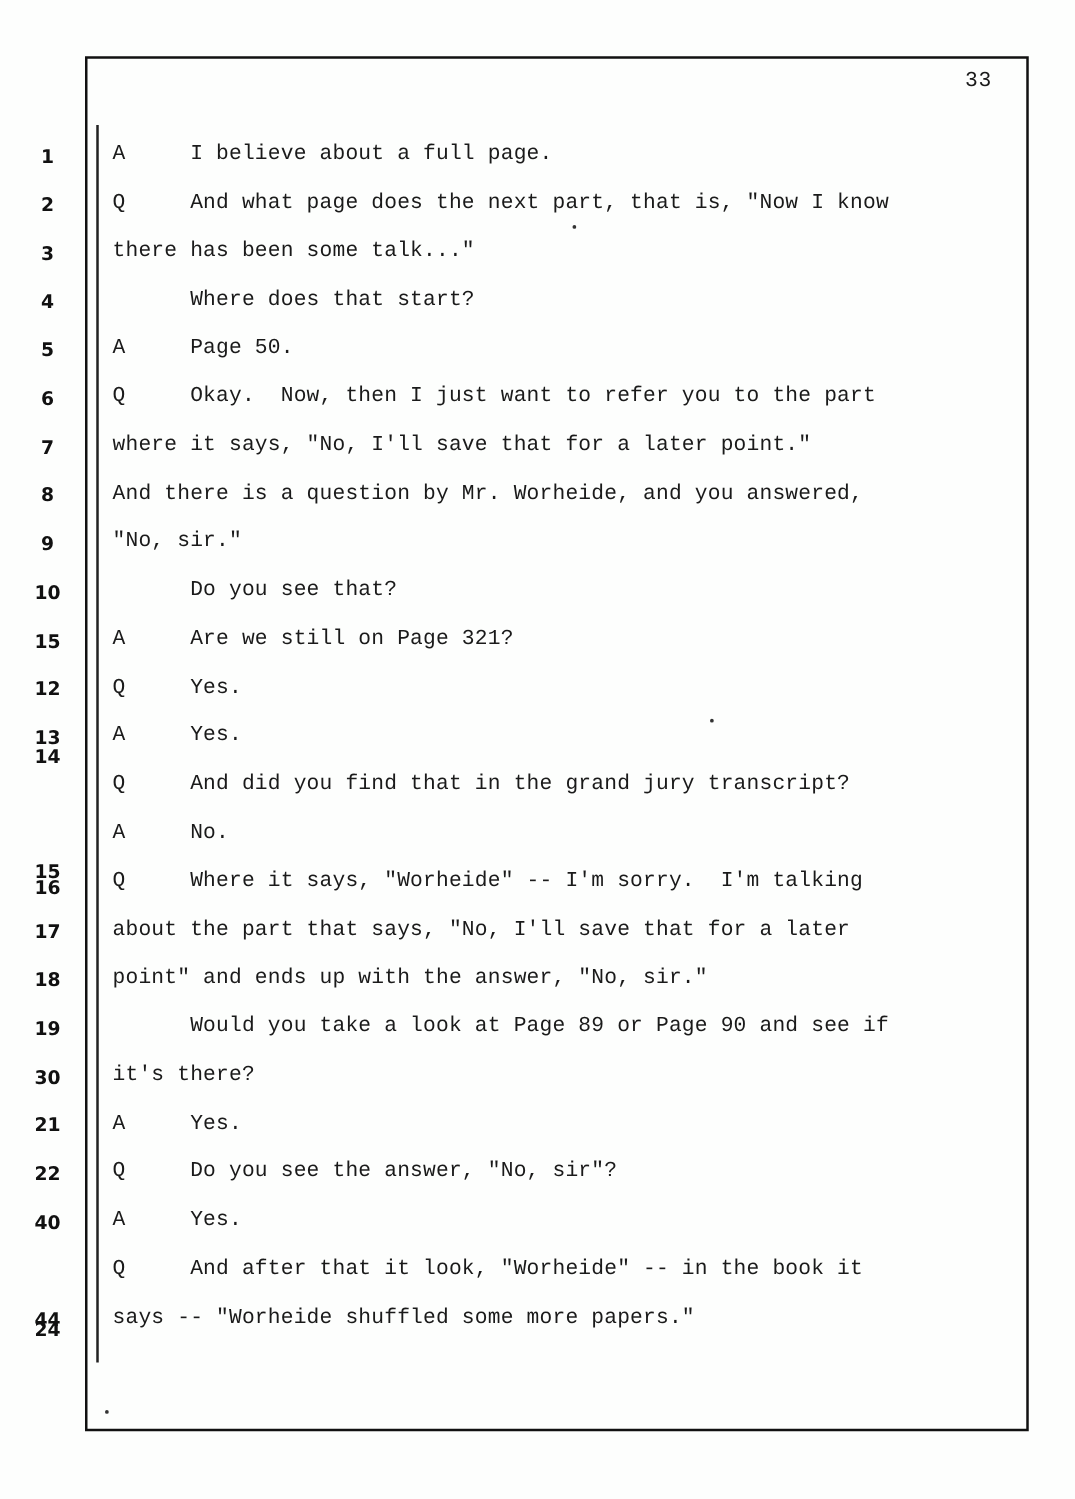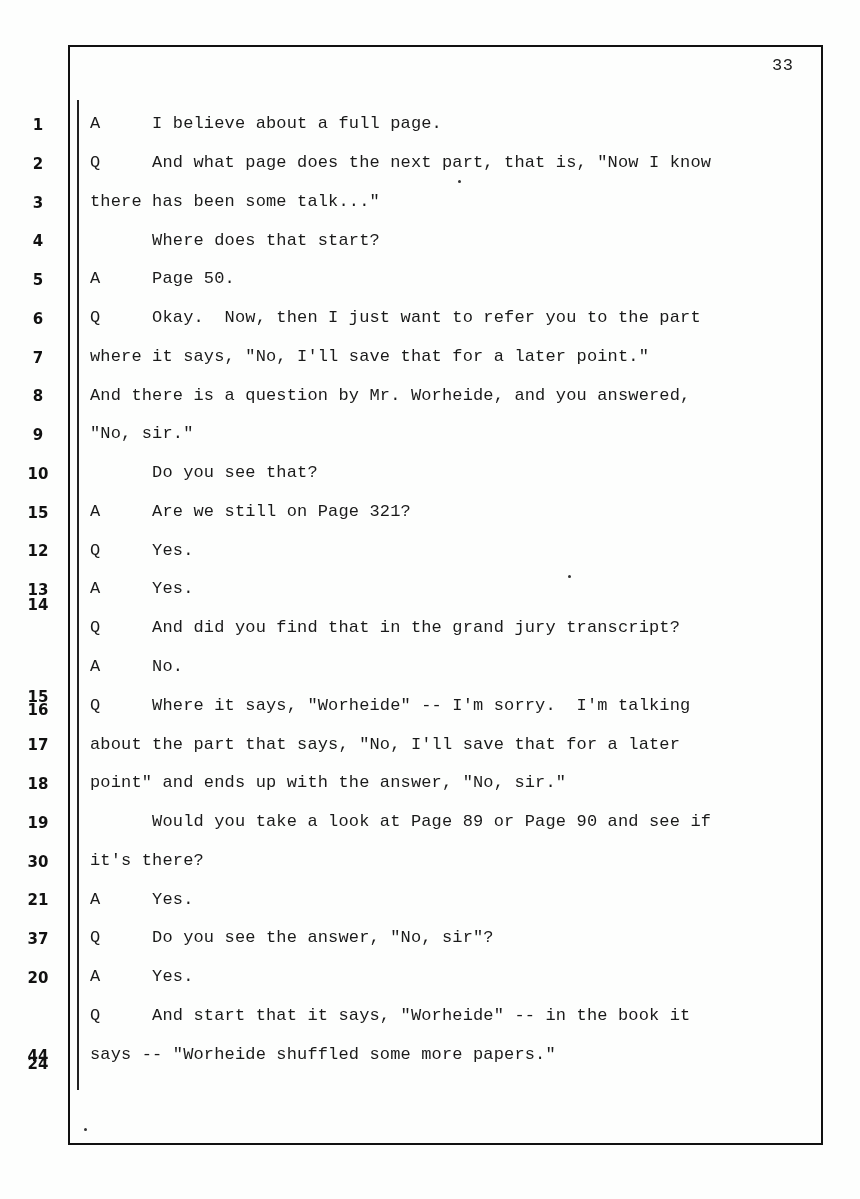--- a/index.html
+++ b/index.html
@@ -76,28 +76,28 @@
 
   <div class="line-num" style="top:814px">19</div>
   <div class="line" style="top:812px">      Would you take a look at Page 89 or Page 90 and see if</div>
 
   <div class="line-num" style="top:853px">30</div>
   <div class="line" style="top:851px">it's there?</div>
 
   <div class="line-num" style="top:891px">21</div>
   <div class="line" style="top:890px">A     Yes.</div>
 
-  <div class="line-num" style="top:930px">37</div>
+  <div class="line-num" style="top:930px">22</div>
   <div class="line" style="top:928px">Q     Do you see the answer, "No, sir"?</div>
 
-  <div class="line-num" style="top:969px">20</div>
+  <div class="line-num" style="top:969px">40</div>
   <div class="line" style="top:967px">A     Yes.</div>
 
   <div class="line-num" style="top:1055px">24</div>
-  <div class="line" style="top:1006px">Q     And start that it says, "Worheide" -- in the book it</div>
+  <div class="line" style="top:1006px">Q     And after that it look, "Worheide" -- in the book it</div>
 
   <div class="line-num" style="top:1047px">44</div>
   <div class="line" style="top:1045px">says -- "Worheide shuffled some more papers."</div>
 </div>
 
 <div class="stray-dot" style="left:458px; top:180px"></div>
 <div class="stray-dot" style="left:568px; top:575px"></div>
 <div class="stray-dot" style="left:84px; top:1128px"></div>
 
 </body></html>

